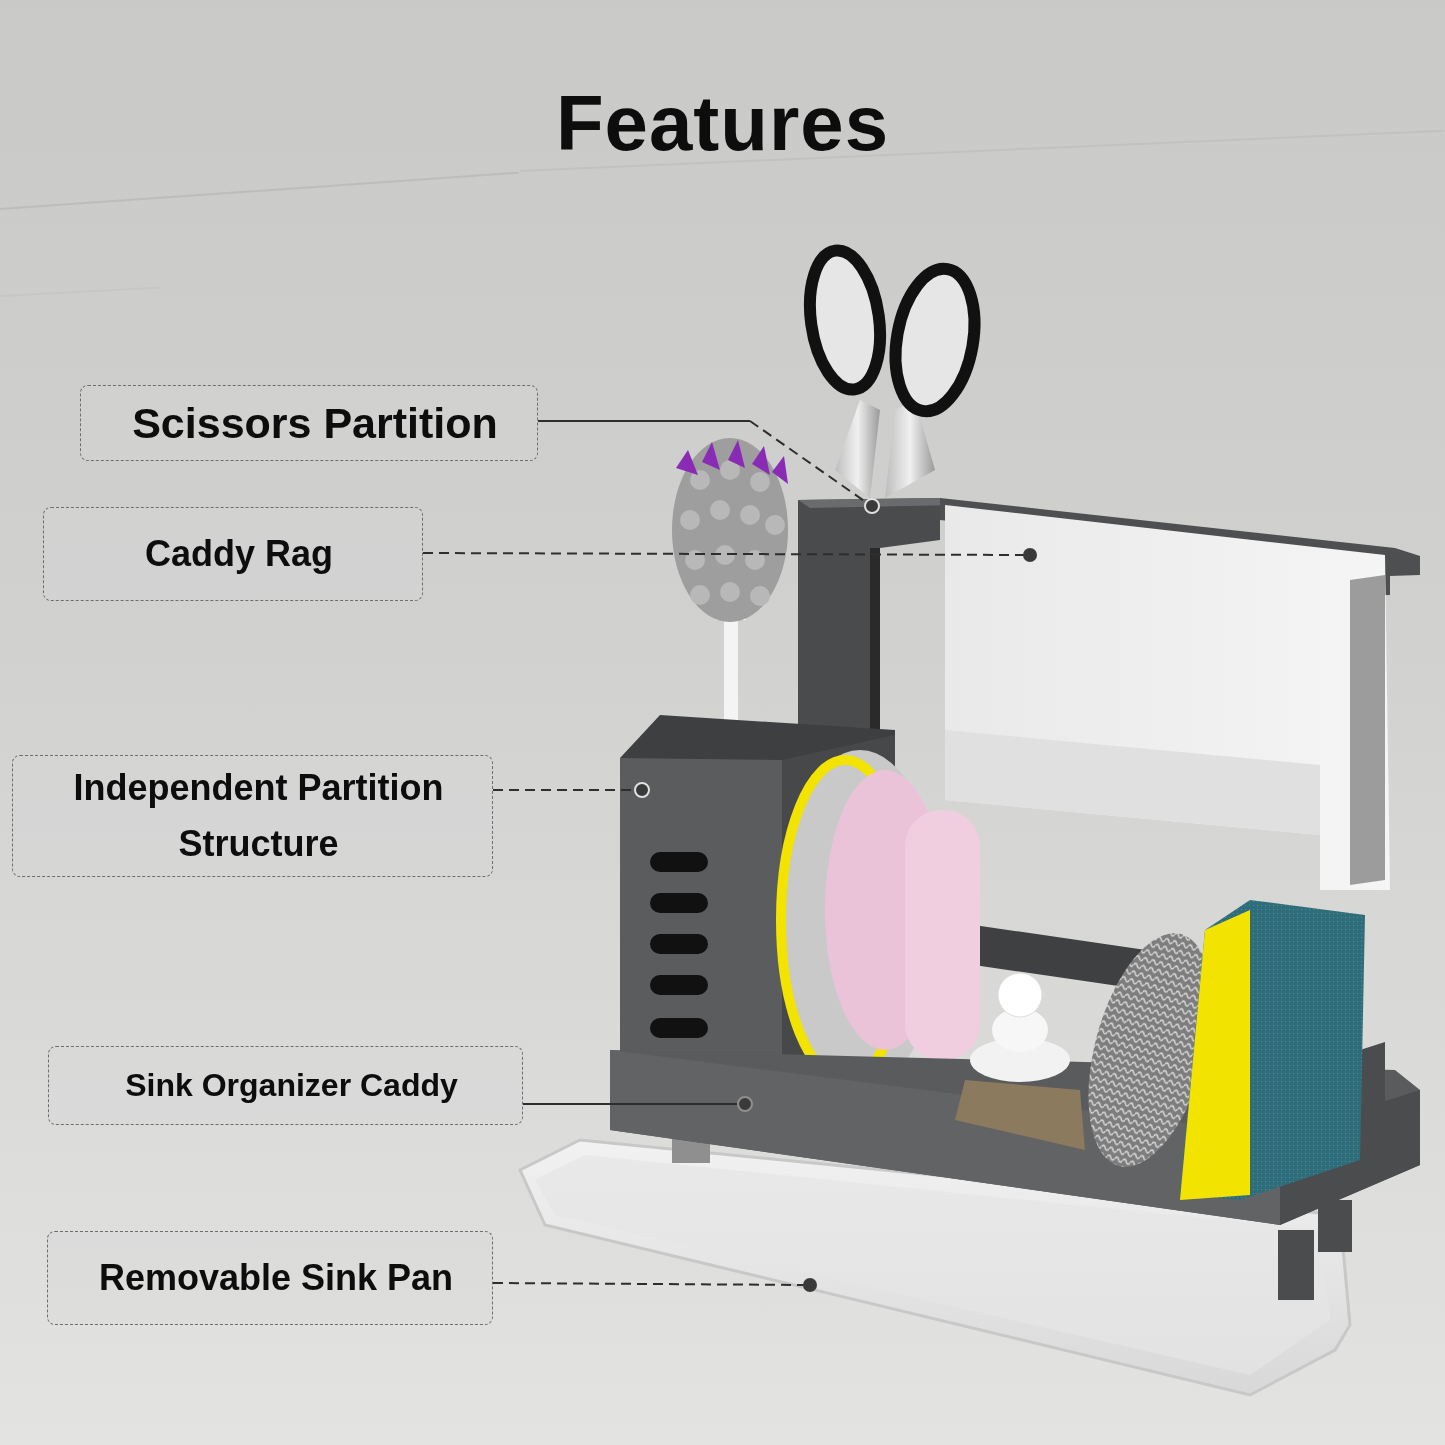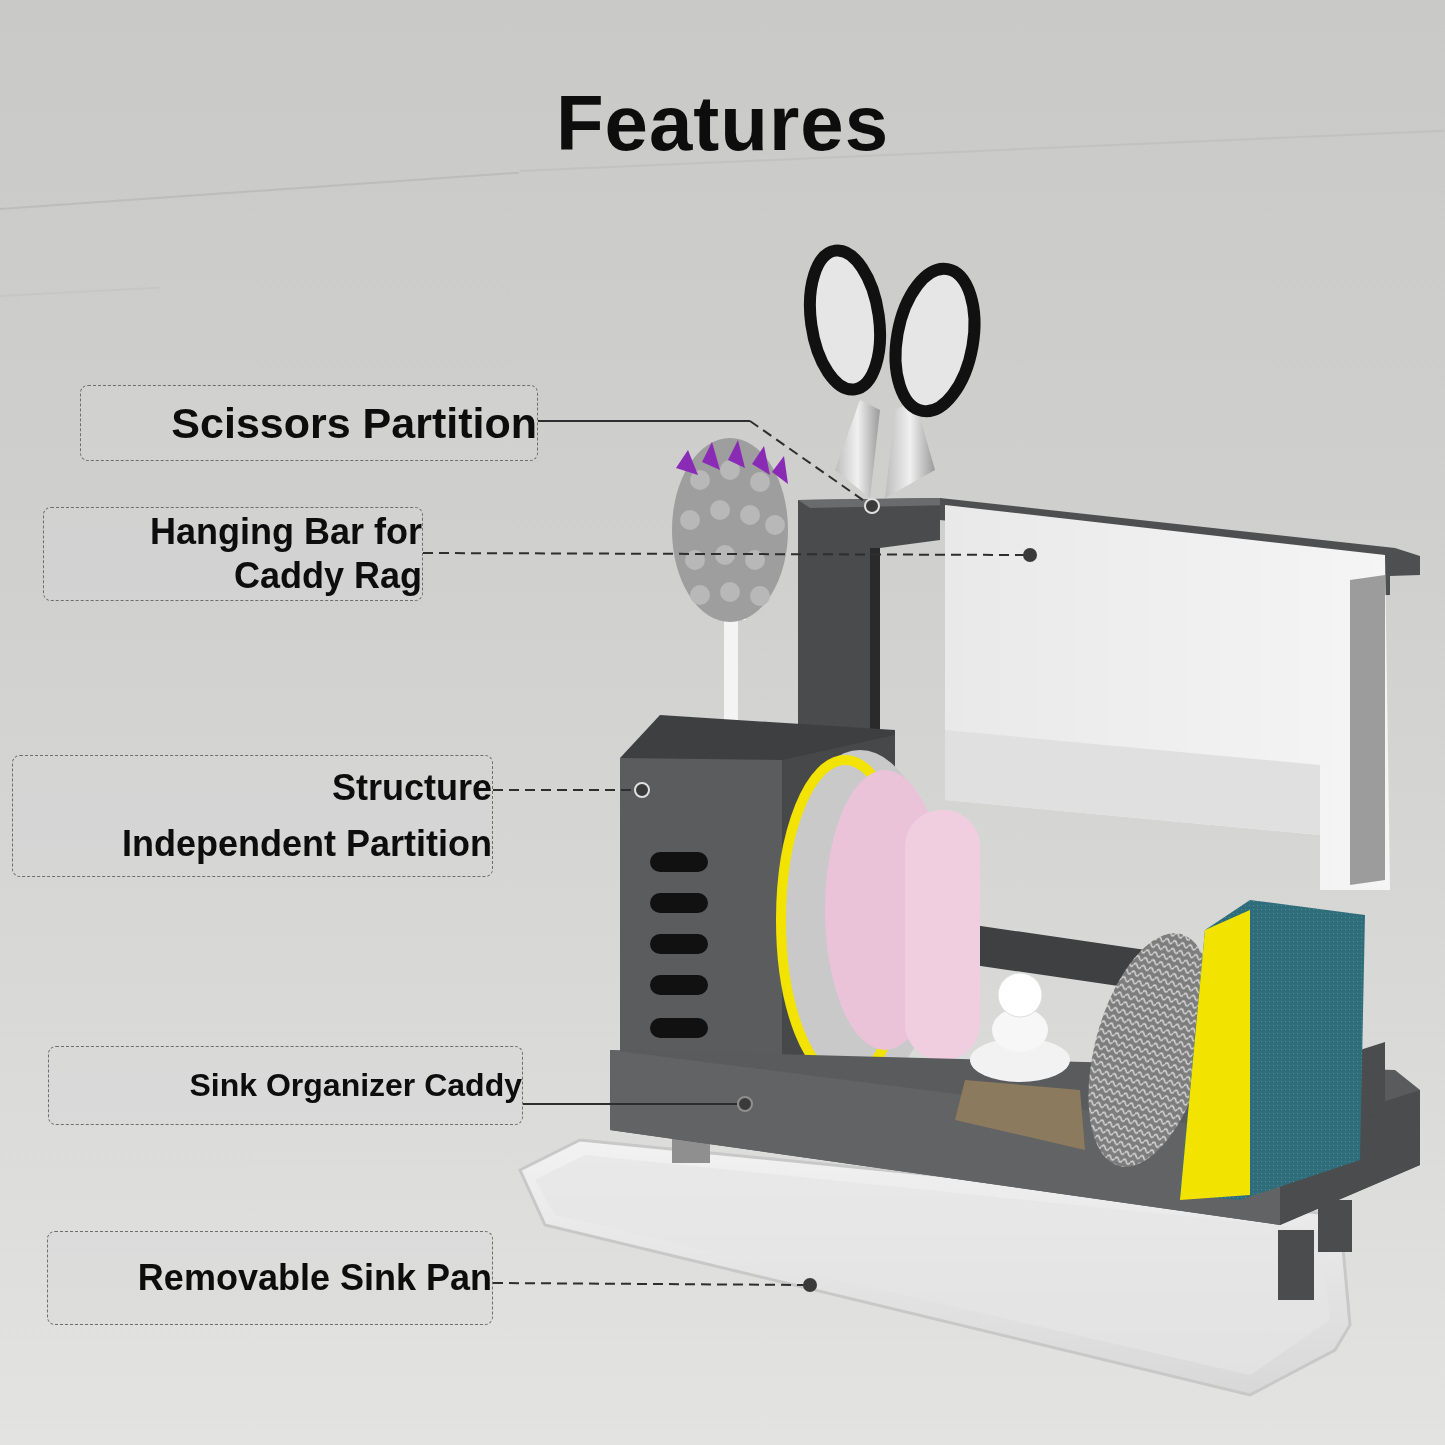--- a/index.html
+++ b/index.html
@@ -9,21 +9,21 @@
       font-family: "Liberation Sans", "DejaVu Sans", sans-serif;
     }
     .vein { position: absolute; height: 2px; background: rgba(170,170,170,0.45); transform-origin: left center; }
     .title {
       position: absolute; top: 26px; left: 0; width: 1445px; text-align: center;
       font-size: 78px; font-weight: 700; color: #0d0d0d; letter-spacing: 1px;
     }
     .label-box {
       position: absolute; border: 1.5px dashed #6e6e6e; border-radius: 8px;
       background: rgba(215,215,214,0.35); box-sizing: border-box;
-      display: flex; flex-direction: column; align-items: flex-end; justify-content: center;
+      display: flex; flex-direction: column; align-items: center; justify-content: center;
       color: #0d0d0d; font-weight: 700; text-align: center; padding-left: 12px;
     }
     .label-box span { display: block; line-height: 1.22; }
     .product { position: absolute; left: 0; top: 0; width: 1445px; height: 1445px; }
   </style>
 </head>
 <body>
 
 <div class="vein" style="left:0;top:208px;width:520px;transform:rotate(-4deg);"></div>
 <div class="vein" style="left:520px;top:170px;width:925px;transform:rotate(-2.5deg);opacity:.6;"></div>
@@ -172,27 +172,26 @@
     <circle cx="745" cy="1104" r="7" stroke="#909090" stroke-width="2"></circle>
     <circle cx="810" cy="1285" r="7"></circle>
   </g>
 </svg>
 
 <div class="label-box" style="left:80px;top:385px;width:458px;height:76px;font-size:43px;">
   <span>Scissors Partition</span>
 </div>
 
 <div class="label-box" style="left:43px;top:507px;width:380px;height:94px;font-size:36px;">
-  <span>Hanging Bar for</span>
   <span>Caddy Rag</span>
 </div>
 
 <div class="label-box" style="left:12px;top:755px;width:481px;height:122px;font-size:36px;">
+  <span style="line-height:1.55;">Independent Partition</span>
   <span style="line-height:1.55;">Structure</span>
-  <span style="line-height:1.55;">Independent Partition</span>
 </div>
 
 <div class="label-box" style="left:48px;top:1046px;width:475px;height:79px;font-size:32px;">
   <span>Sink Organizer Caddy</span>
 </div>
 
 <div class="label-box" style="left:47px;top:1231px;width:446px;height:94px;font-size:36px;">
   <span>Removable Sink Pan</span>
 </div>
 

